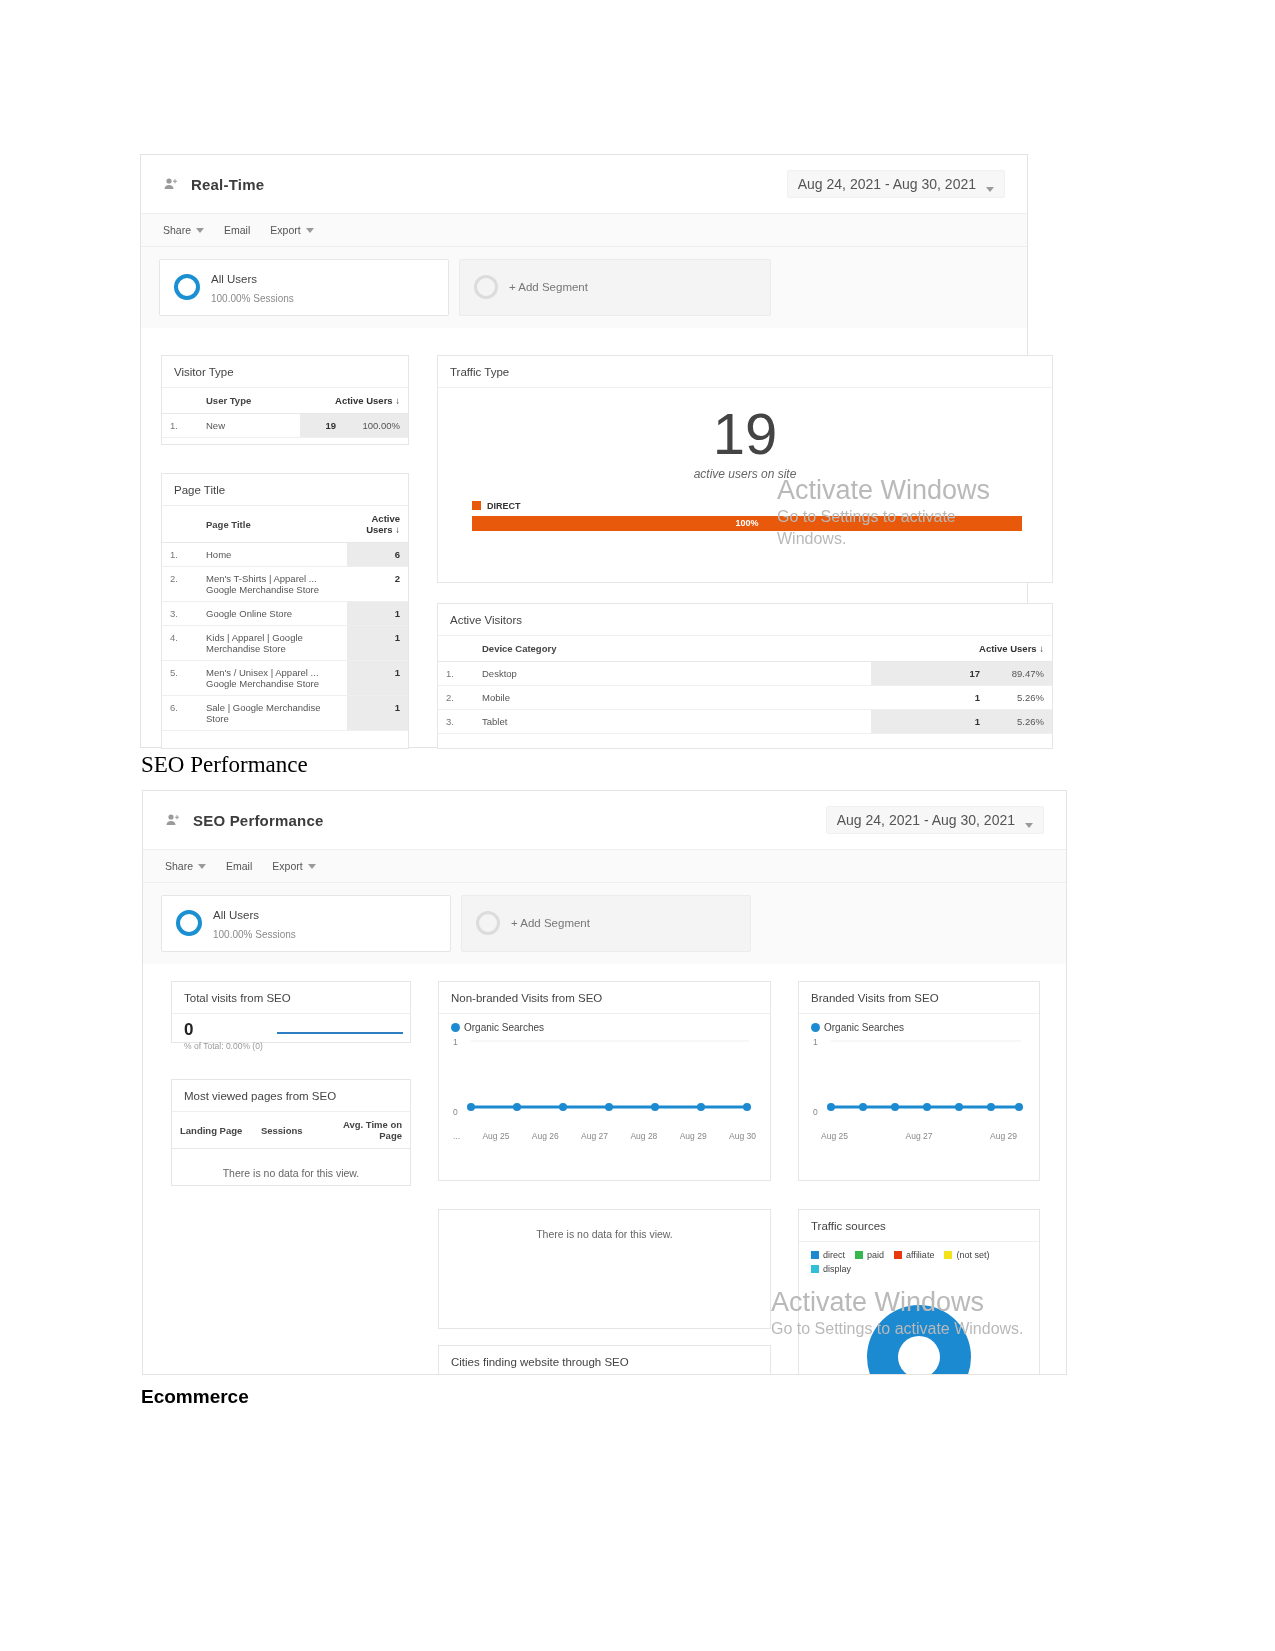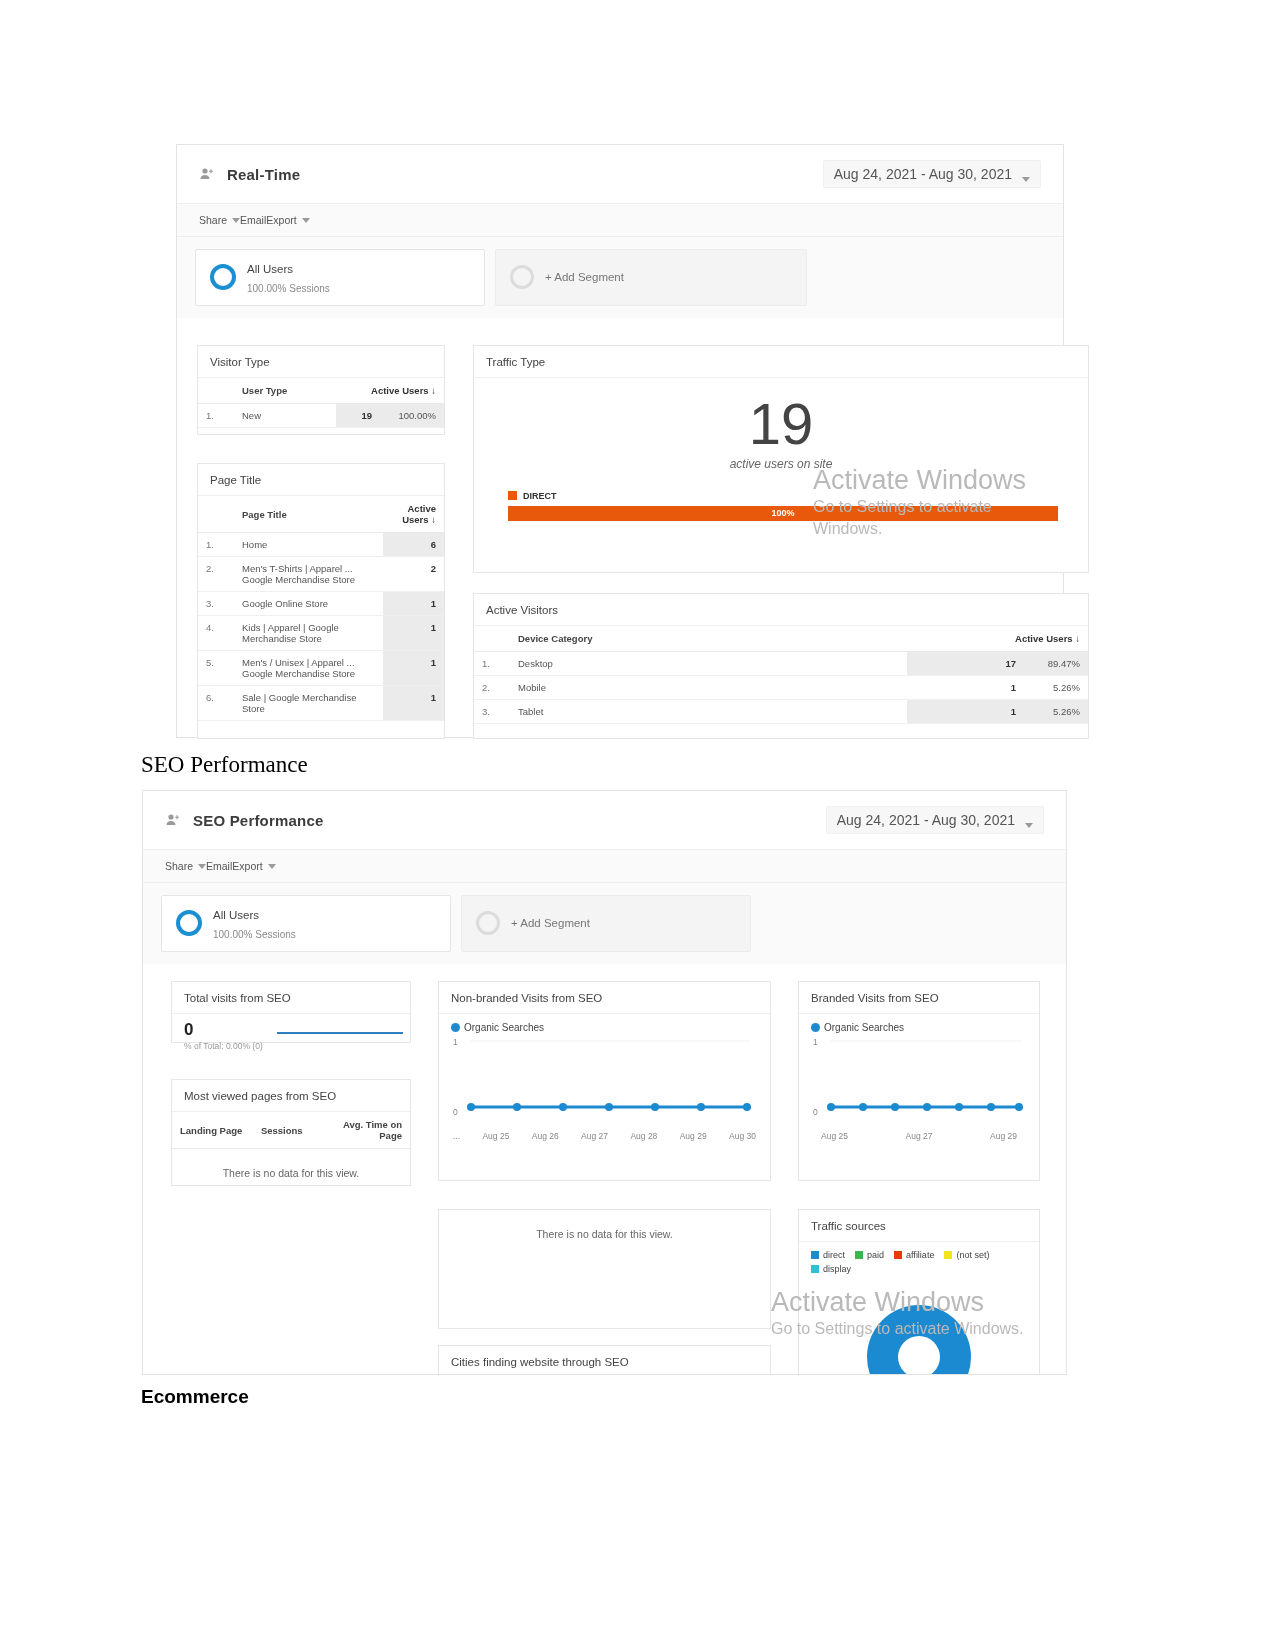--- a/index.html
+++ b/index.html
@@ -15,21 +15,21 @@
   
   .ga-report{position:absolute;background:#ffffff;border:1px solid #e3e3e3;box-sizing:border-box;}
   .ga-head{display:flex;align-items:center;height:58px;padding:0 22px;background:#fff;box-sizing:border-box;}
   .ga-head .person-icon{width:16px;height:16px;margin-right:12px;flex:0 0 auto;color:#9a9a9a;}
   .ga-title{font-size:15px;font-weight:bold;color:#3c3c3c;letter-spacing:.2px;}
   .ga-daterange{margin-left:auto;display:flex;align-items:flex-end;gap:10px;
       background:#f7f7f7;border:1px solid #f0f0f0;border-radius:2px;padding:5px 10px;}
   .ga-daterange .dr-text{font-size:14px;color:#555;}
   .caret{width:0;height:0;border-left:4px solid transparent;border-right:4px solid transparent;border-top:5px solid #9a9a9a;}
 
-  .ga-toolbar{display:flex;align-items:center;height:34px;padding:0 22px;
+  .ga-toolbar{display:flex;align-items:center;gap:20px;height:34px;padding:0 22px;
       background:#fafafa;border-top:1px solid #eee;border-bottom:1px solid #eee;box-sizing:border-box;}
   .tb-item{display:flex;align-items:center;gap:5px;font-size:10.5px;color:#555;}
 
   .seg-bar{display:flex;gap:10px;padding:12px 18px;background:#fafafa;box-sizing:border-box;}
   .seg{display:flex;align-items:center;gap:11px;background:#fff;border:1px solid #e6e6e6;
        border-radius:2px;padding:9px 14px;box-sizing:border-box;}
   .seg.add{background:#f4f4f4;border:1px solid #ececec;}
   .ring{width:26px;height:26px;border-radius:50%;border:4px solid #1a8fd1;box-sizing:border-box;flex:0 0 auto;}
   .ring.dim{border:3px solid #dcdcdc;width:24px;height:24px;}
   .seg-name{font-size:11.5px;color:#444;line-height:1.35;}
@@ -78,21 +78,21 @@
 
   .donut{position:absolute;width:104px;height:104px;border-radius:50%;
      background:#1b8ad0;display:flex;align-items:center;justify-content:center;}
   .donut::after{content:"";width:42px;height:42px;border-radius:50%;background:#fff;display:block;}
 </style>
 </head>
 <body>
 
 <div class="page">
 
-  <div class="ga-report" style="left:140px;top:144px;width:888px;height:594px;margin-left:36px;">
+  <div class="ga-report" style="left:140px;top:154px;width:888px;height:594px;">
 
     <div class="ga-head">
       <span class="person-icon">
         <svg width="16" height="16" viewBox="0 0 16 16">
           <circle cx="6" cy="5" r="2.6" fill="#9a9a9a"></circle>
           <path d="M1.5 13c0-2.5 2-4 4.5-4s4.5 1.5 4.5 4z" fill="#9a9a9a"></path>
           <path d="M12 3.2v4M10 5.2h4" stroke="#9a9a9a" stroke-width="1.1" fill="none"></path>
         </svg>
       </span>
       <span class="ga-title">Real-Time</span>

